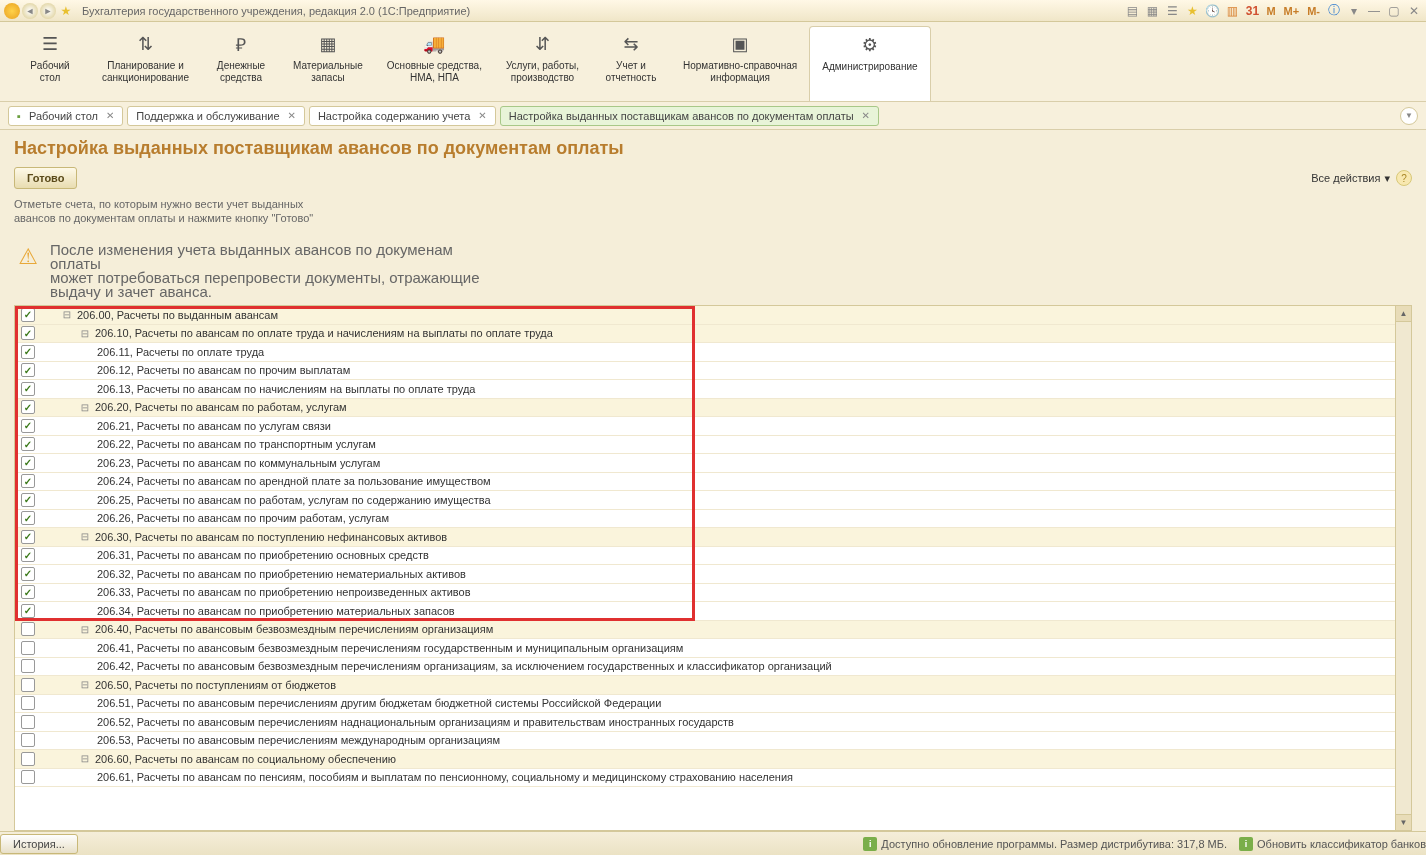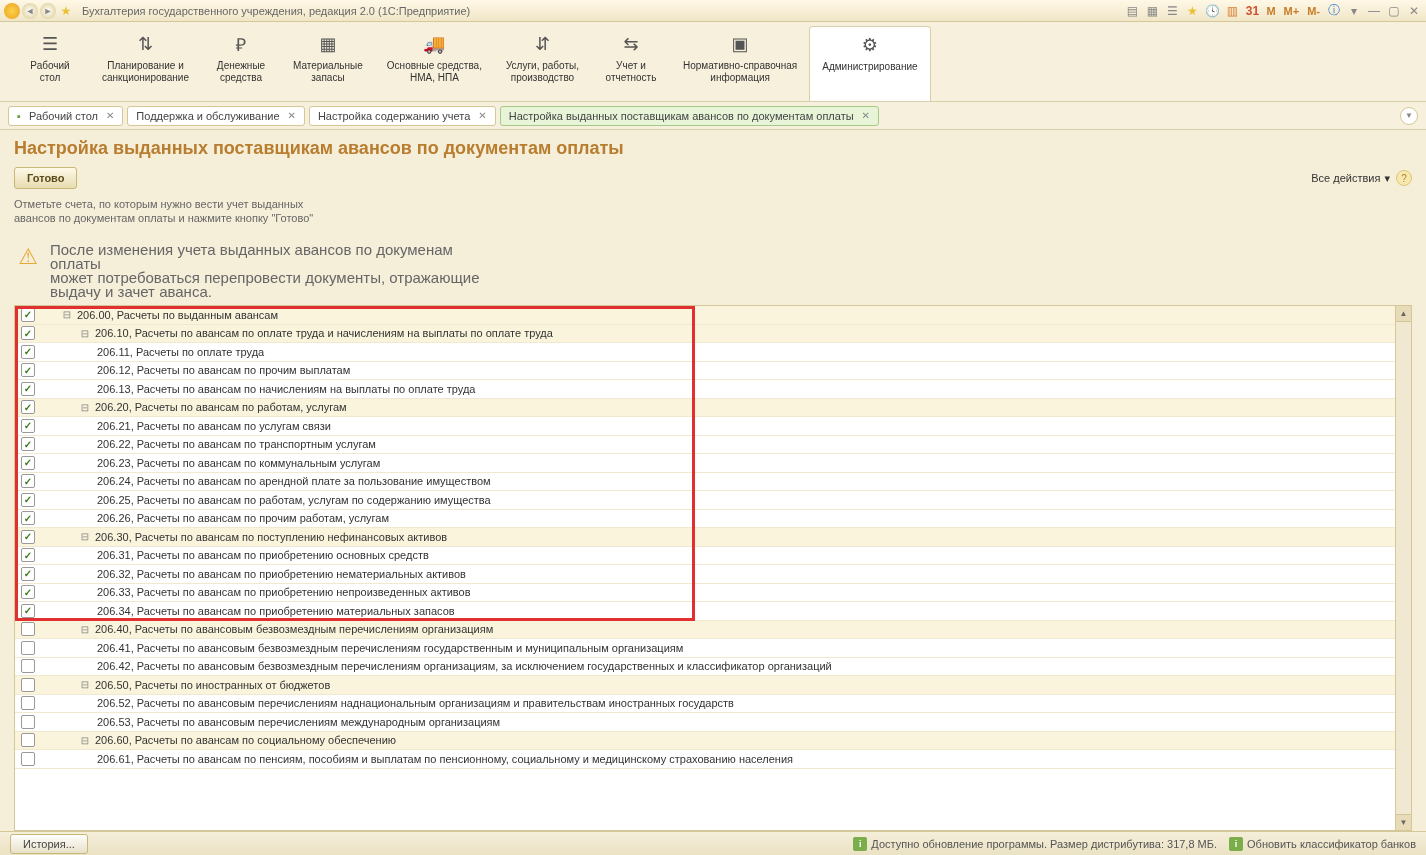--- a/index.html
+++ b/index.html
@@ -48,21 +48,21 @@
 .row.sel { background: #d0e4f8; }
 .row.group { background: #faf4dc; }
 .row .chk { width: 14px; height: 14px; border: 1px solid #999; border-radius: 2px; background: #fff; display: inline-flex; align-items: center; justify-content: center; margin-right: 6px; cursor: pointer; flex-shrink: 0; }
 .row .chk.checked::after { content: "✓"; color: #3a7818; font-size: 10px; font-weight: bold; }
 .row .indent { display: inline-block; }
 .row .toggle { width: 12px; height: 12px; display: inline-flex; align-items: center; justify-content: center; color: #888; font-size: 10px; margin-right: 4px; cursor: pointer; flex-shrink: 0; }
 .row .label { color: #333; white-space: nowrap; }
 
 .red-box { position: absolute; border: 3px solid #e03030; pointer-events: none; z-index: 10; }
 
-.statusbar { height: 24px; background: linear-gradient(to bottom, #f5eed9, #ebe2c4); border-top: 1px solid #d4c89a; display: flex; align-items: center; padding: 0 10px; }
+.statusbar { height: 24px; background: linear-gradient(to bottom, #f5eed9, #ebe2c4); border-top: 1px solid #d4c89a; display: flex; align-items: center; padding: 0 0; }
 .btn-history { background: linear-gradient(to bottom, #fefefe, #e8e0c8); border: 1px solid #c8b878; border-radius: 3px; padding: 3px 12px; color: #444; cursor: pointer; }
 .status-right { margin-left: auto; display: flex; gap: 12px; align-items: center; color: #555; }
 .status-link { color: #555; cursor: pointer; display: flex; align-items: center; gap: 4px; }
 .info-i { width: 14px; height: 14px; background: #7aae4a; border-radius: 2px; color: #fff; display: inline-flex; align-items: center; justify-content: center; font-size: 9px; font-weight: bold; }
 </style>
 </head>
 <body>
 
 <div class="titlebar">
   <div class="tb-left">
@@ -285,21 +285,27 @@
         <div class="row">
     <span class="chk "></span>
     <span class="indent" style="width:56px"></span>
 
     <span class="label">206.42, Расчеты по авансовым  безвозмездным перечислениям организациям, за исключением государственных и классификатор организаций</span>
         </div>
         <div class="row group">
     <span class="chk "></span>
     <span class="indent" style="width:38px"></span>
     <span class="toggle">⊟</span>
-    <span class="label">206.50, Расчеты по иностранных от бюджетов</span>
+    <span class="label">206.50, Расчеты по поступлениям от бюджетов</span>
+        </div>
+        <div class="row">
+    <span class="chk "></span>
+    <span class="indent" style="width:56px"></span>
+
+    <span class="label">206.51, Расчеты по авансовым перечислениям другим бюджетам бюджетной системы Российской Федерации</span>
         </div>
         <div class="row">
     <span class="chk "></span>
     <span class="indent" style="width:56px"></span>
 
     <span class="label">206.52, Расчеты по авансовым перечислениям наднациональным организациям и правительствам иностранных государств</span>
         </div>
         <div class="row">
     <span class="chk "></span>
     <span class="indent" style="width:56px"></span>

